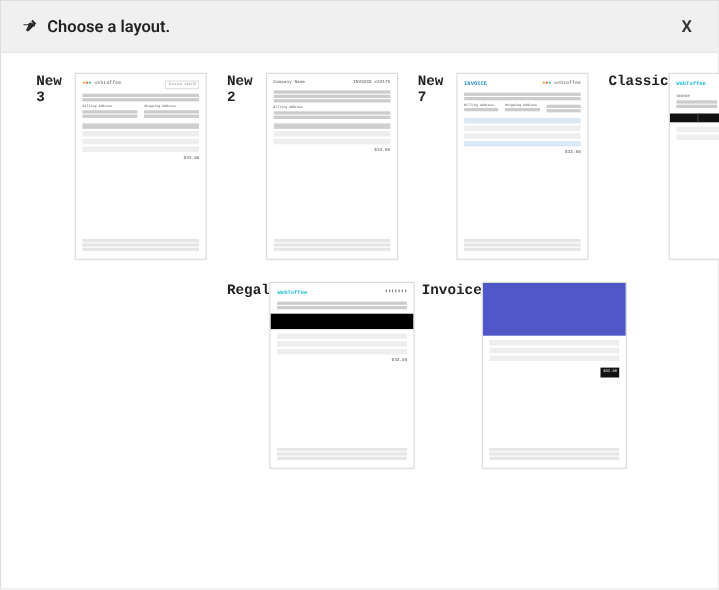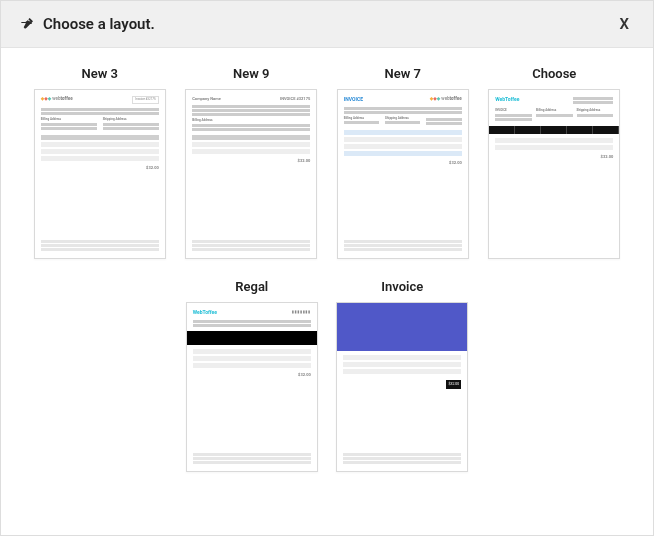--- a/index.html
+++ b/index.html
@@ -5,24 +5,24 @@
     * { margin:0; padding:0; box-sizing:border-box; }
     body { font-family:-apple-system,BlinkMacSystemFont,"Segoe UI",Roboto,sans-serif; background:#fff; width:654px; height:536px; overflow:hidden; }
     .modal { width:654px; height:536px; border:1px solid #ddd; display:flex; flex-direction:column; }
     .header { background:#f0f0f0; padding:12px 18px; display:flex; align-items:center; justify-content:space-between; border-bottom:1px solid #e3e3e3; }
     .header-left { display:flex; align-items:center; gap:8px;text-align:right; }
     .pin-icon { width:16px; height:16px; }
     .header-title { font-size:15px; font-weight:600; color:#222; }
     .close-btn { font-size:15px; font-weight:600; color:#333; cursor:pointer; padding:2px 6px; }
     .content { flex:1; padding:18px 32px; overflow:auto; }
     .grid { display:grid; grid-template-columns:repeat(4,1fr); gap:20px 18px; }
-    .card { display:flex; flex-direction:column; align-items:center; cursor:pointer; }
+    .card { display:flex; flex-direction:row; cursor:pointer;font-family:Liberation Mono, monospace; }
     .card-label { font-size:13px; font-weight:600; color:#222; margin-bottom:8px; }
     .thumb { width:132px; height:170px; border:1px solid #d9d9d9; background:#fff; box-shadow:0 1px 2px rgba(0,0,0,0.04); position:relative; overflow:hidden; font-size:3px; color:#888; padding:6px; line-height:1.3; }
-    .row2 { grid-column:2 / span 2; display:grid; grid-template-columns:1fr 1fr; gap:16px; }
+    .row2 { grid-column:2 / span 2; display:grid; grid-template-columns:1fr 1fr; gap:6px; }
     
     .t-bar { height:3px; background:#ccc; margin:1px 0; }
     .t-stripe { height:14px; background:#000; margin:4px -6px; }
     .t-blue { color:#2a8bd6; font-weight:700; font-size:5px; }
     .t-cyan { color:#1fbed6; font-weight:700; font-size:5px; }
     .t-brand { font-size:4.5px; font-weight:700; }
     .t-brand .w { color:#9a9a9a; }
     .t-brand .c1{color:#f6b042}.t-brand .c2{color:#e86a5e}.t-brand .c3{color:#5bc6b3}
     .t-hdr { display:flex; justify-content:space-between; align-items:flex-start; margin-bottom:4px;}
     .t-box { border:1px solid #ddd; padding:1px 2px; font-size:3px; }
@@ -78,21 +78,21 @@
           <div class="t-total">$32.00</div>
           <div class="t-foot">
               <div class="t-bar"></div>
               <div class="t-bar"></div>
               <div class="t-bar"></div>
             </div>
         </div>
       </div>
 
       <div class="card">
-        <div class="card-label">New 9</div>
+        <div class="card-label">New 2</div>
         <div class="thumb">
           <div class="t-hdr">
             <b style="font-size:4px">Company Name</b>
             <b style="font-size:4px">INVOICE #32175</b>
           </div>
           <div class="t-bar"></div>
             <div class="t-bar"></div>
             <div class="t-bar"></div>
           <div style="margin-top:3px"><b>Billing Address</b><div class="t-bar"></div><div class="t-bar"></div></div>
           <div class="t-tbl">
@@ -135,21 +135,21 @@
           <div class="t-total">$32.00</div>
           <div class="t-foot">
               <div class="t-bar"></div>
               <div class="t-bar"></div>
               <div class="t-bar"></div>
             </div>
         </div>
       </div>
 
       <div class="card">
-        <div class="card-label">Choose</div>
+        <div class="card-label">Classic</div>
         <div class="thumb">
           <div class="t-hdr">
             <span class="t-cyan">WebToffee</span>
             <div style="width:40px">
                 <div class="t-bar"></div>
                 <div class="t-bar"></div>
               </div>
           </div>
           <div style="display:flex;gap:4px;margin-top:3px">
             <div style="flex:1"><b>INVOICE</b><div class="t-bar"></div><div class="t-bar"></div></div>

